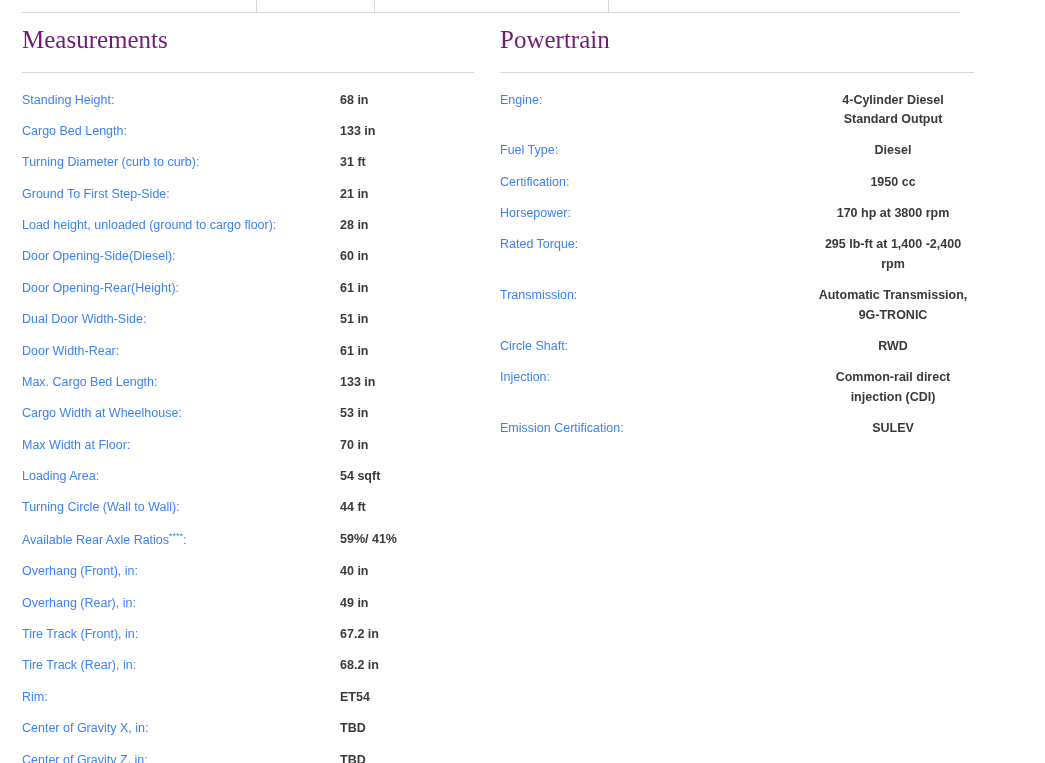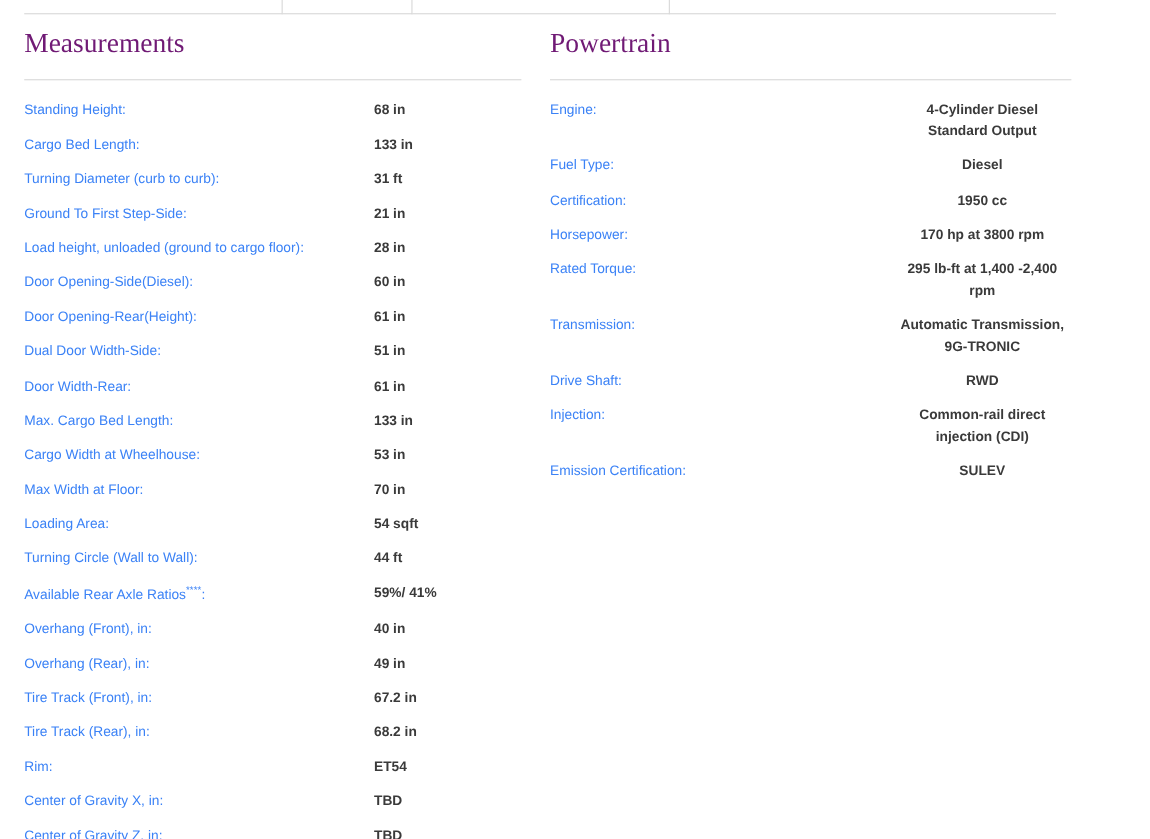--- a/index.html
+++ b/index.html
@@ -245,21 +245,21 @@
           </li>
           <li class="spec-row">
             <span class="spec-label">Rated Torque:</span>
             <span class="spec-value">295 lb-ft at 1,400 -2,400 rpm</span>
           </li>
           <li class="spec-row">
             <span class="spec-label">Transmission:</span>
             <span class="spec-value">Automatic Transmission, 9G-TRONIC</span>
           </li>
           <li class="spec-row">
-            <span class="spec-label">Drive Shaft:</span>
+            <span class="spec-label">Circle Shaft:</span>
             <span class="spec-value">RWD</span>
           </li>
           <li class="spec-row">
             <span class="spec-label">Injection:</span>
             <span class="spec-value">Common-rail direct injection (CDI)</span>
           </li>
           <li class="spec-row">
             <span class="spec-label">Emission Certification:</span>
             <span class="spec-value">SULEV</span>
           </li>

